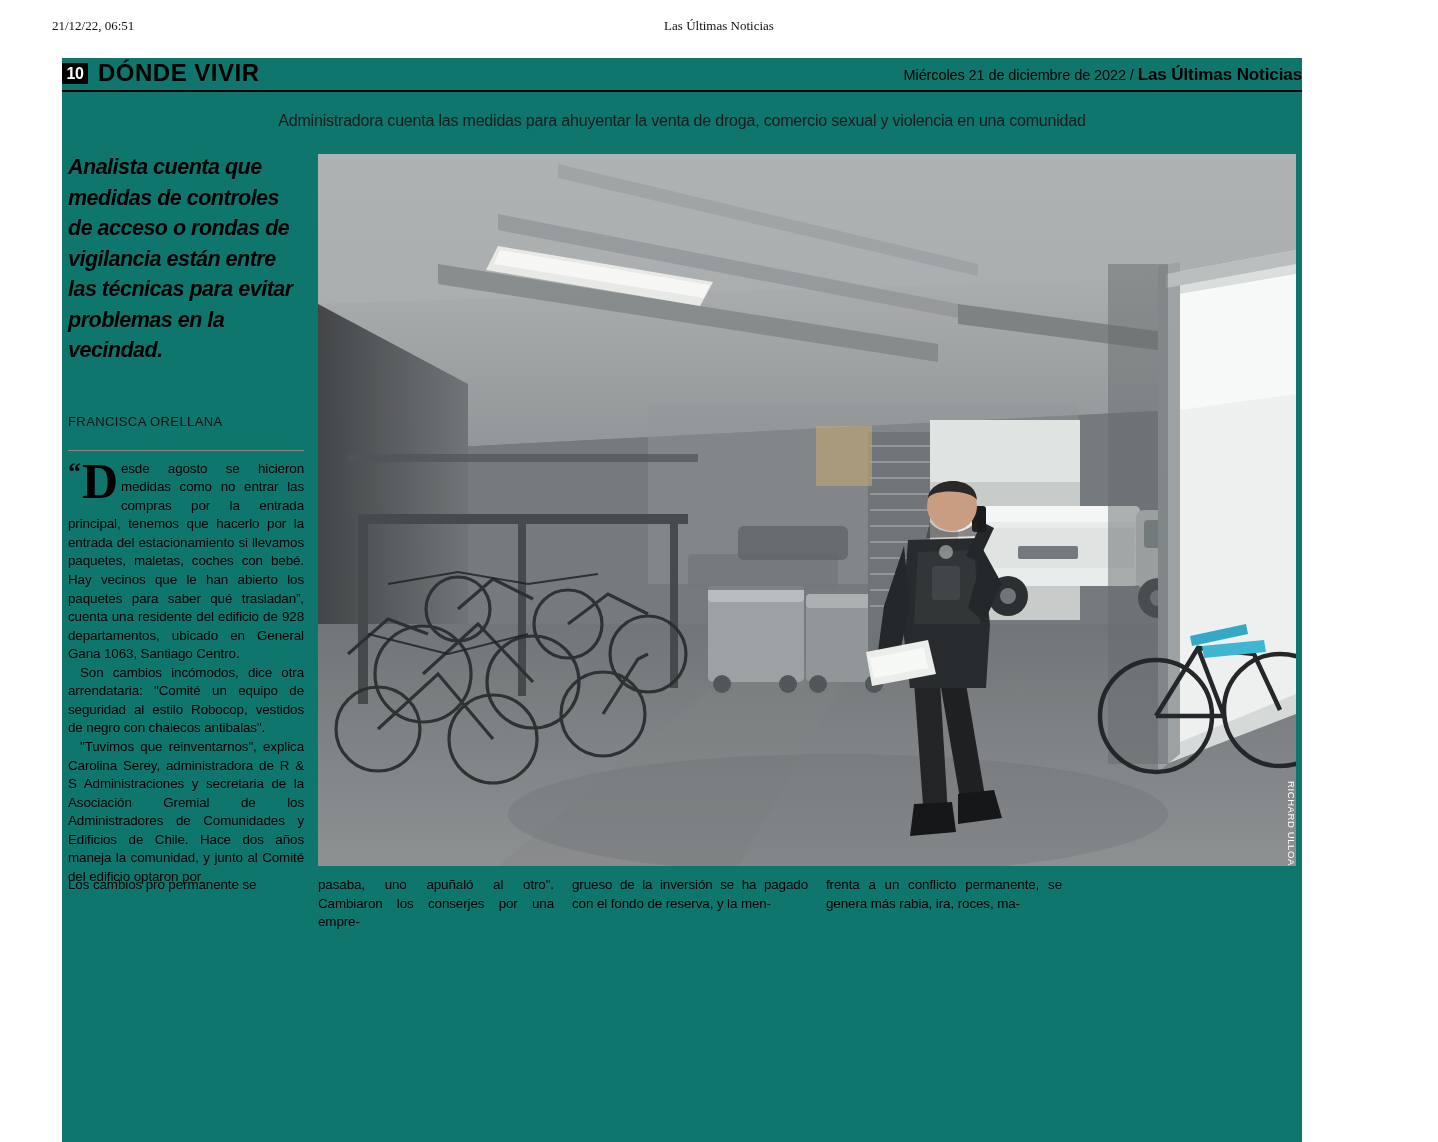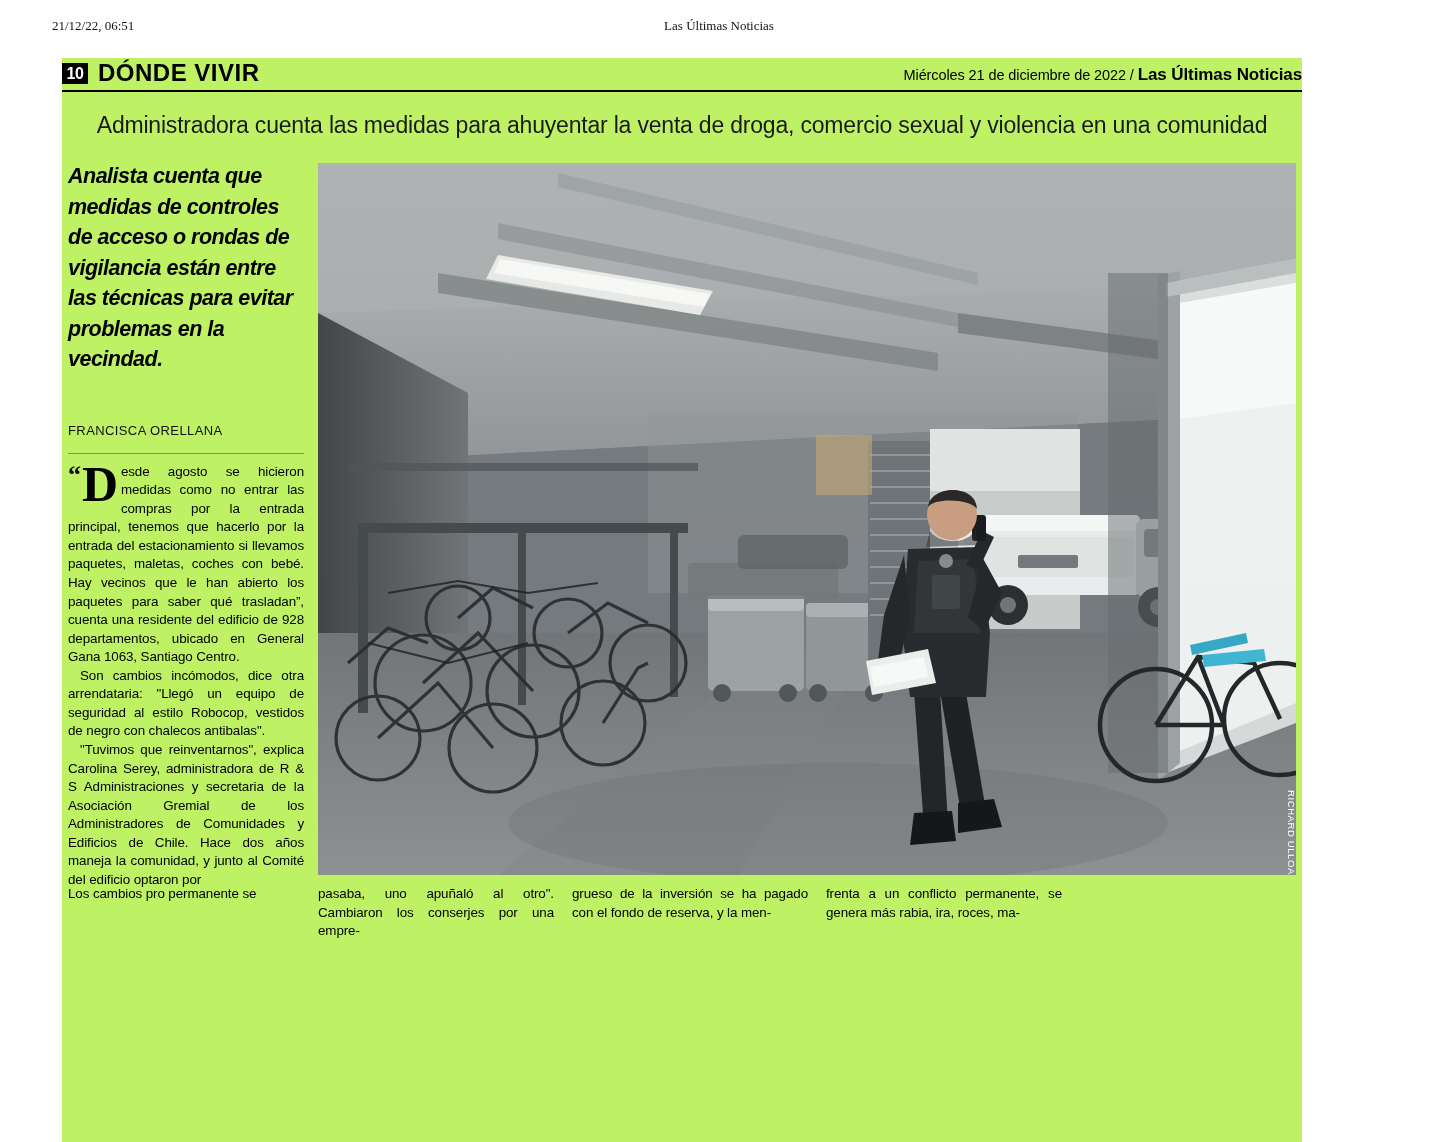--- a/index.html
+++ b/index.html
@@ -38,21 +38,21 @@
     top: 0;
   }
 
   
   .sheet {
     position: absolute;
     top: 58px;
     left: 62px;
     width: 1240px;
     height: 1084px;
-    background: #bef264;
+    background: #0f766e;
   }
 
   
   .masthead {
     position: relative;
     height: 34px;
     border-bottom: 2.5px solid #000;
     margin-bottom: 0;
   }
   .page-num-box {
@@ -91,21 +91,21 @@
   .masthead-right .brand {
     font-weight: bold;
     font-size: 17px;
   }
 
   
   .kicker {
     margin-top: 20px;
     text-align: center;
     font-family: "Liberation Sans", sans-serif;
-    font-size: 23px;
+    font-size: 16px;
     letter-spacing: -0.2px;
     color: #1a1a1a;
   }
 
   
   .headline {
     margin-top: 18px;
     text-align: center;
     font-family: "Liberation Sans", sans-serif;
     font-weight: bold;
@@ -137,21 +137,21 @@
     line-height: 1.42;
     letter-spacing: -0.5px;
     color: #000;
     font-style: italic;
   }
   .byline {
     margin-top: 48px;
     font-family: "Liberation Sans", sans-serif;
     font-size: 13px;
     letter-spacing: 0.4px;
-    padding-bottom: 15px;
+    padding-bottom: 21px;
     border-bottom: 1.5px solid #888;
     color: #111;
   }
   .article-body {
     margin-top: 9px;
     font-family: "Liberation Sans", sans-serif;
     font-size: 13.4px;
     line-height: 1.385;
     text-align: justify;
     color: #000;
@@ -256,21 +256,21 @@
 
   <div class="content">
 
     <div class="left-col">
       <div class="standfirst">Analista cuenta que medidas de controles de acceso o rondas de vigilancia están entre las técnicas para evitar problemas en la vecindad.</div>
       <div class="byline">FRANCISCA ORELLANA</div>
       <div class="article-body">
         <p class="dropcap-wrap">
           <span class="quote-mark">“</span><span class="dropcap">D</span><span>esde agosto se hicieron medidas como no entrar las compras por la entrada principal, tenemos que hacerlo por la entrada del estacionamiento si llevamos paquetes, maletas, coches con bebé. Hay vecinos que le han abierto los paquetes para saber qué trasladan”, cuenta una residente del edificio de 928 departamentos, ubicado en General Gana 1063, Santiago Centro.</span>
         </p>
-        <p>Son cambios incómodos, dice otra arrendataria: "Llegó un equipo de seguridad al estilo Robocop, vestidos de negro con chalecos antibalas".</p>
+        <p>Son cambios incómodos, dice otra arrendataria: "Comité un equipo de seguridad al estilo Robocop, vestidos de negro con chalecos antibalas".</p>
         <p>"Tuvimos que reinventarnos", explica Carolina Serey, administradora de R &amp; S Administraciones y secretaria de la Asociación Gremial de los Administradores de Comunidades y Edificios de Chile. Hace dos años maneja la comunidad, y junto al Comité del edificio optaron por</p>
       </div>
     </div>
 
     <div class="photo">
       <svg width="978" height="712" viewBox="0 0 978 712" xmlns="http://www.w3.org/2000/svg">
         <defs>
           <linearGradient id="ceil" x1="0" y1="0" x2="0" y2="1">
             <stop offset="0" stop-color="#b9bcbd"></stop>
             <stop offset="1" stop-color="#8e9294"></stop>

